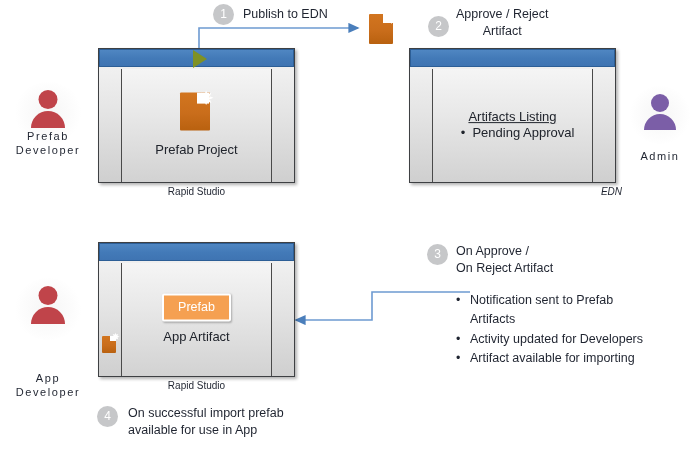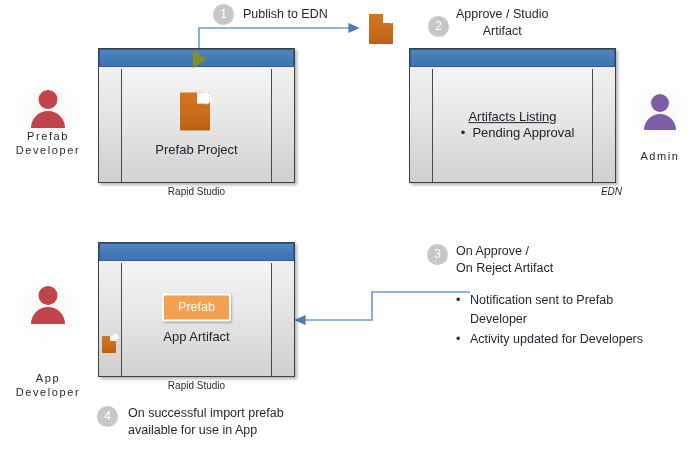--- a/index.html
+++ b/index.html
@@ -264,21 +264,21 @@
   <div class="step-badge" style="left:213px; top:4px;">1</div>
   <div class="step-text" style="left:243px; top:6px;">Publish to EDN</div>
 
   <span class="artifact" style="position:absolute; left:369px; top:14px; width:28px; height:32px;">
     <span class="doc" style="width:24px; height:30px;"></span>
     <span class="notch" style="right:4px; top:0; width:10px; height:9px;"></span>
     <span class="burst" style="right:-2px; top:-4px; width:15px; height:15px; font-size:15px;">✵</span>
   </span>
 
   <div class="step-badge" style="left:428px; top:16px;">2</div>
-  <div class="step-text" style="left:456px; top:6px; text-align:center;">Approve / Studio
+  <div class="step-text" style="left:456px; top:6px; text-align:center;">Approve / Reject
 Artifact</div>
 
   <div class="app-window" style="left:409px; top:48px; width:207px; height:135px;">
     <div class="app-titlebar"></div>
     <div class="app-body">
       <div class="pane-left"></div>
       <div class="pane-center">
         <div class="pane-content">
           <span class="listing-title">Artifacts Listing</span>
           <span class="listing-bullet">Pending
@@ -325,21 +325,22 @@
     </div>
   </div>
   <div class="win-caption" style="left:98px; top:380px; width:197px;">Rapid Studio</div>
 
   <div class="step-badge" style="left:427px; top:244px;">3</div>
   <div class="step-text" style="left:456px; top:243px;">On Approve /
 On Reject Artifact</div>
 
   <div class="bullets" style="left:456px; top:291px; width:238px;">
     <div class="bline">Notification sent to Prefab
-Developer</div>
+Artifacts</div>
     <div class="bline">Activity updated for Developers</div>
+    <div class="bline">Artifact available for importing</div>
   </div>
 
   <div class="step-badge" style="left:97px; top:406px;">4</div>
   <div class="step-text" style="left:128px; top:405px;">On successful import prefab
 available for use in App</div>
 
 </div>
 
 </body></html>

